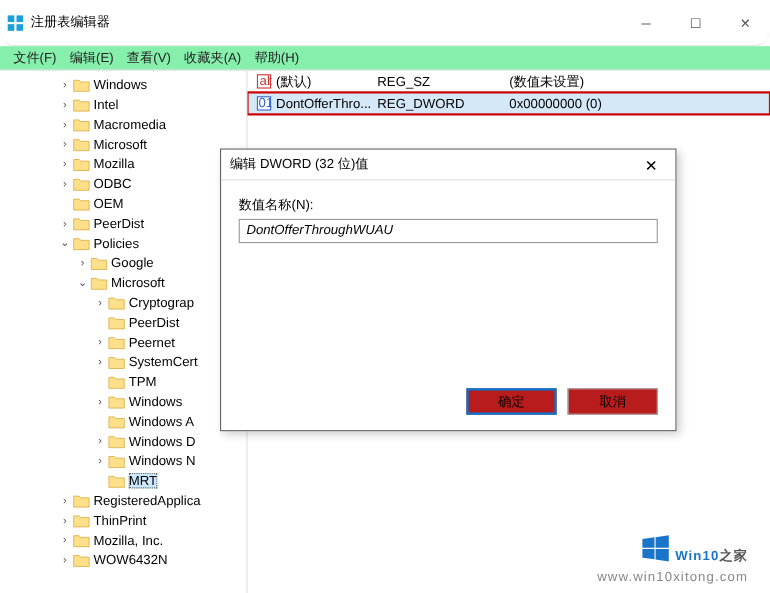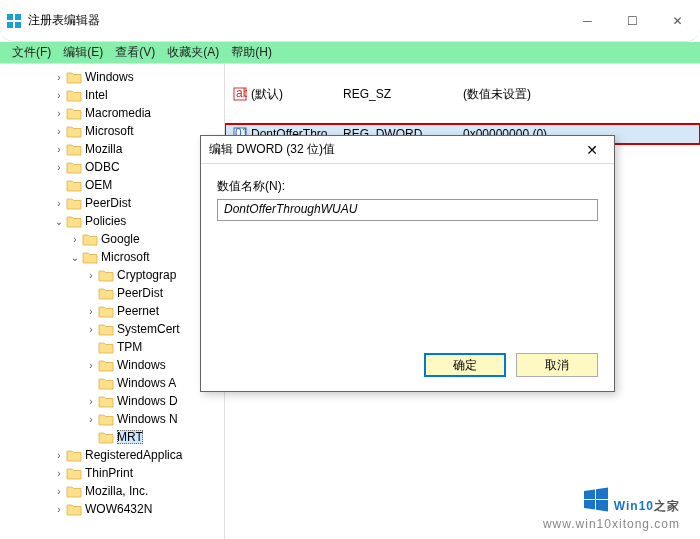--- a/index.html
+++ b/index.html
@@ -18,21 +18,21 @@
 
 
 .main { display: flex; height: calc(539px - 30px - 22px); }
 .tree-pane { width: 225px; border-right: 1px solid #e0e0e0; overflow: hidden; padding-top: 4px; padding-bottom:4px;}
 .list-pane { flex:1; overflow: hidden; position: relative; }
 
 .list-header { display:flex; border-bottom:1px solid #e0e0e0; height:22px; align-items:center; background:#fff;}
 .list-header div { padding:0 8px; border-right:1px solid #e0e0e0; height:100%; display:flex; align-items:center;}
 .col-name{width:110px;} .col-type{width:120px;} .col-data{flex:1;}
 
-.list-row{display:flex; height:20px; align-items:center;margin-top:20px;}
+.list-row{display:flex; height:20px; align-items:center;}
 .list-row div{padding:0 8px; display:flex; align-items:center; gap:4px;}
 .list-row .col-name{width:110px;} .list-row .col-type{width:120px;} .list-row .col-data{flex:1;}
 .row-sel{background:#d5e8f8; outline:2px solid #c00; outline-offset:-1px;}
 
 
 .tree{list-style:none;}
 .tree-row{display:flex; align-items:center; height:18px; white-space:nowrap; cursor:default;}
 .twisty{width:14px; text-align:center; color:#555; font-size:10px; display:inline-block;}
 .folder{width:16px; height:14px; display:inline-flex; align-items:center; justify-content:center; margin-right:3px;}
 .tree-label{white-space:nowrap;}
@@ -51,21 +51,21 @@
 .row2 .right{}
 .val-label{border:3px solid #c00; padding:2px 4px; display:inline-block; margin-bottom:4px;}
 .val-input-wrap{border:3px solid #c00; padding:2px; display:inline-block;}
 .val-input{width:158px; height:22px; border:1px solid #0078d7; background:#fff; padding:2px 4px;}
 .sel-text{background:#0078d7; color:#fff; display:inline-block; min-width:10px;}
 .radio-group{margin-top:4px;}
 .radio-row{display:flex; align-items:center; gap:6px; margin:3px 0;}
 .radio{width:12px; height:12px; border:1px solid #555; border-radius:50%; display:inline-flex; align-items:center; justify-content:center;}
 .radio.on::after{content:""; width:6px; height:6px; background:#333; border-radius:50%;}
 .dlg-btns{position:absolute; right:16px; bottom:14px; display:flex; gap:10px;}
-.btn-std{min-width:82px; height:24px; border:1px solid #0078d7; background:#fef9c3; display:flex; align-items:center; justify-content:center;}
+.btn-std{min-width:82px; height:24px; border:1px solid #0078d7; background:#b91c1c; display:flex; align-items:center; justify-content:center;}
 
 
 .watermark{position:absolute; right:20px; bottom:20px; text-align:right; z-index:5; color:#1a75c9;}
 .watermark .big{font-size:30px; font-weight:700; letter-spacing:1px;}
 .watermark .small{font-size:12px; color:#888; letter-spacing:1px;}
 .win-logo{display:inline-block; width:28px; height:28px; margin-right:4px; vertical-align:-4px;}
 
 
 svg{display:block;}
 </style>

